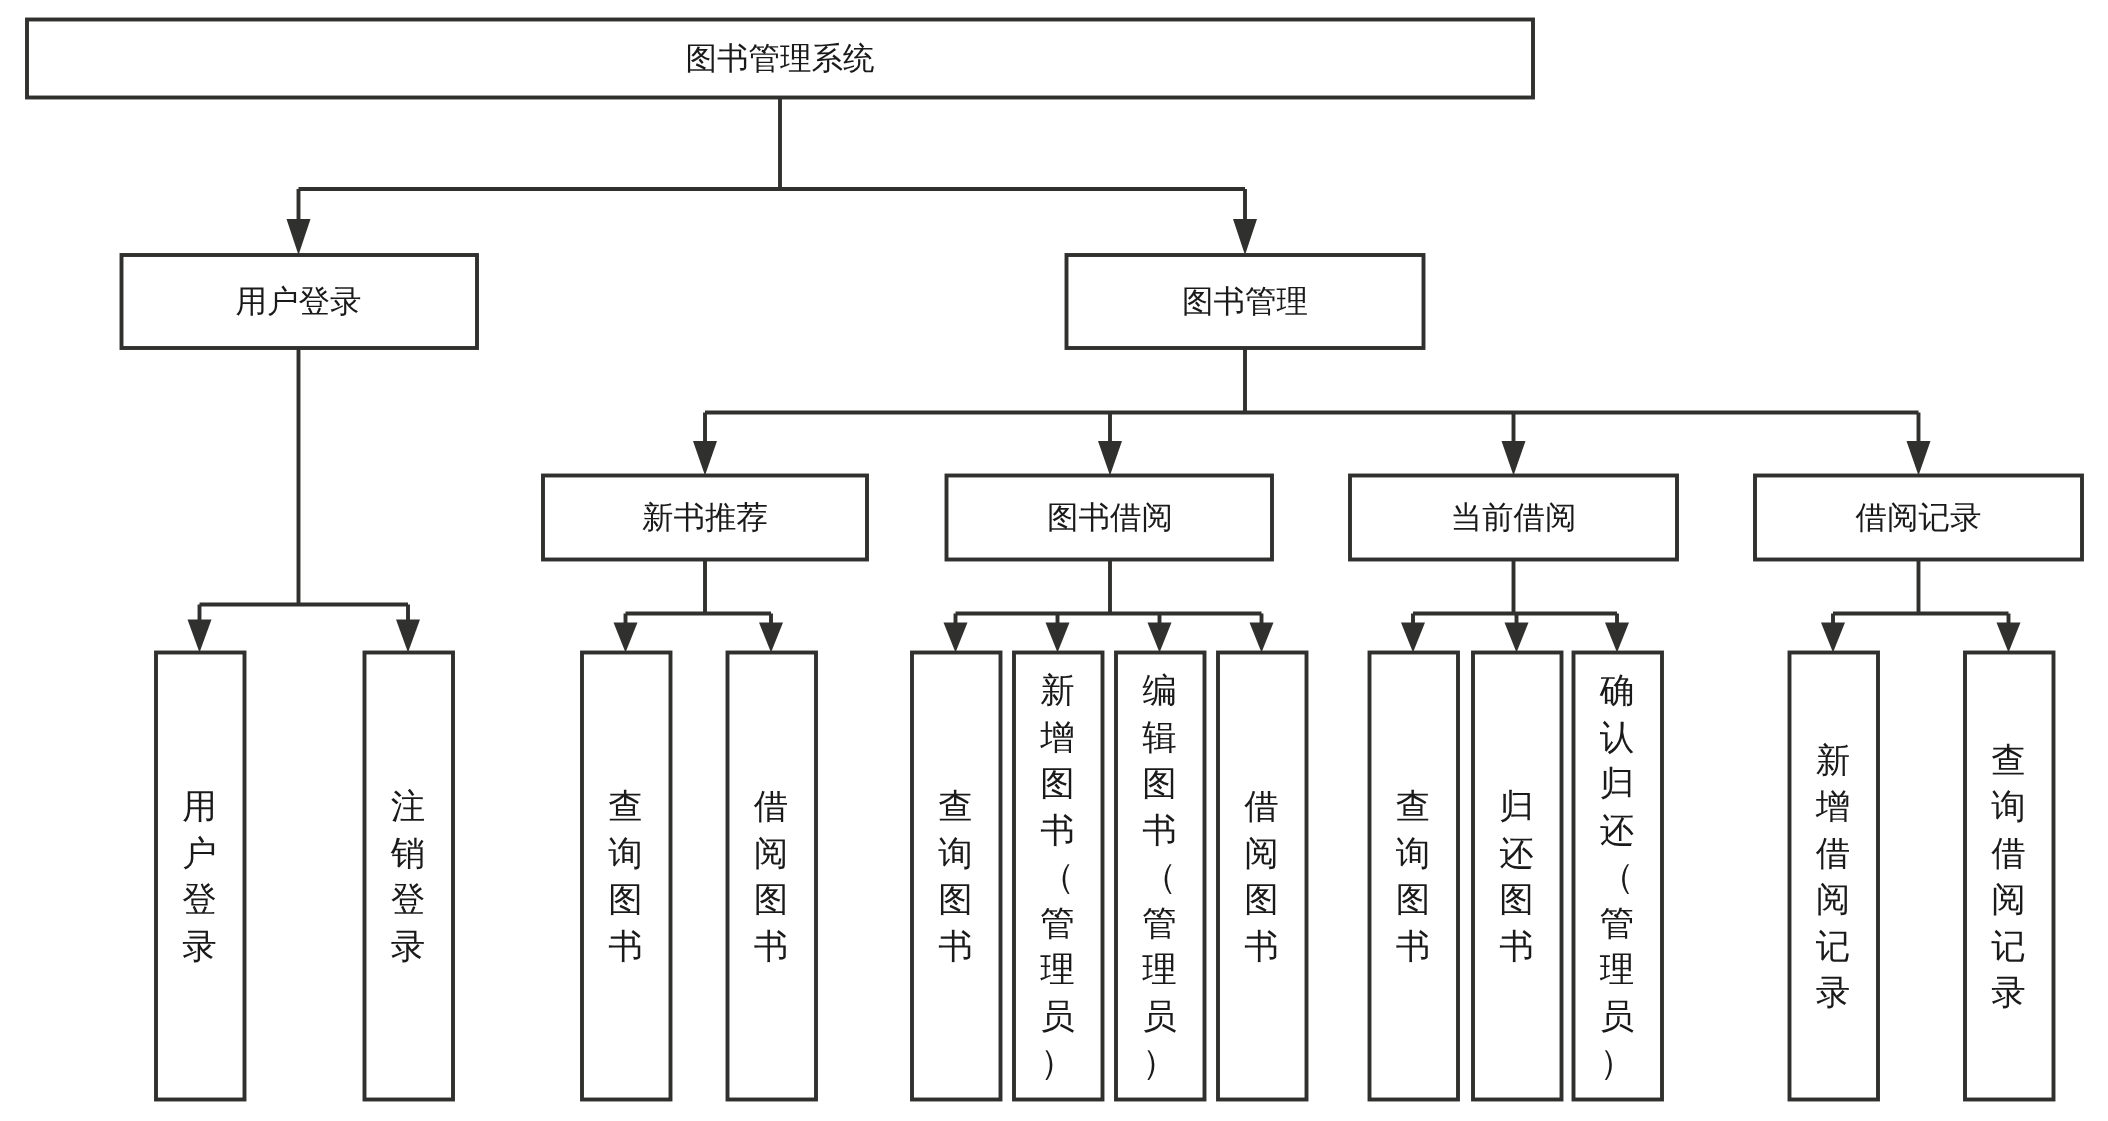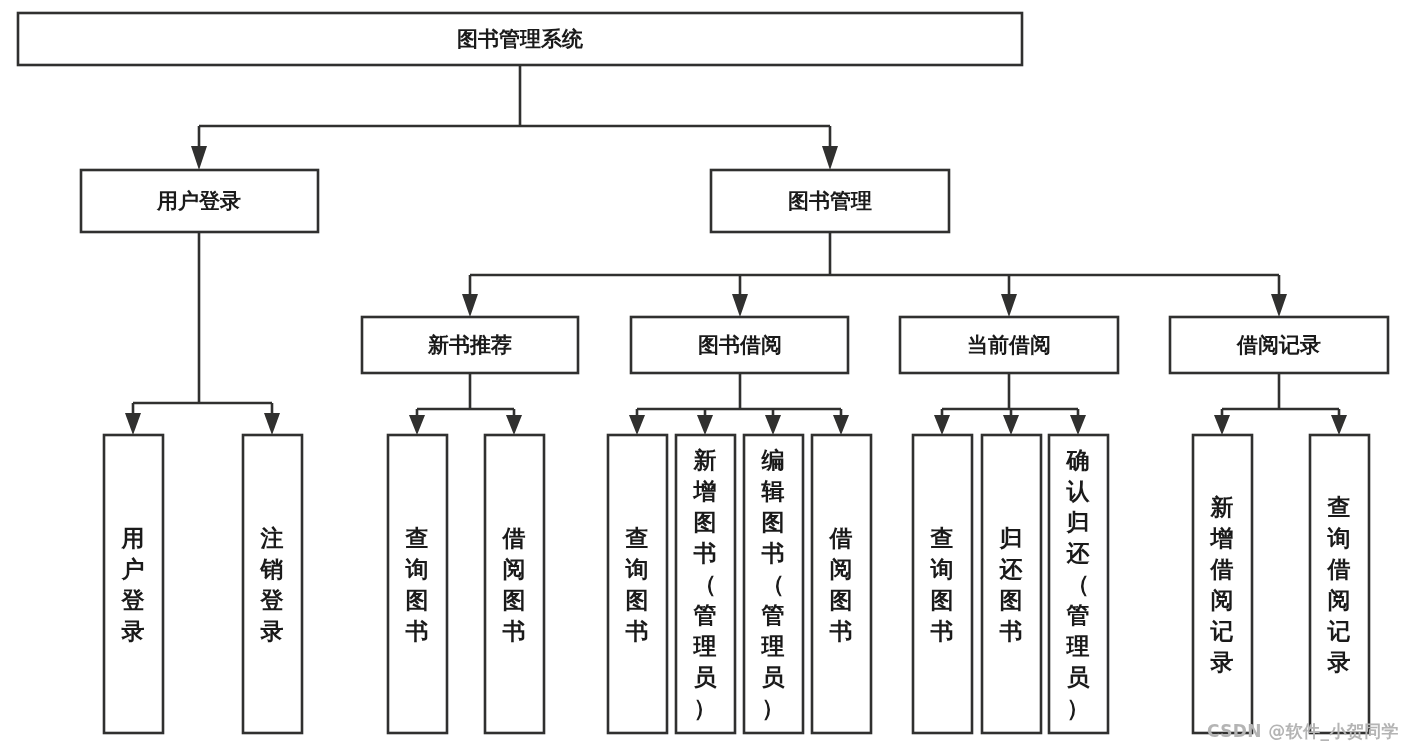--- a/index.html
+++ b/index.html
@@ -11,21 +11,20 @@
     width: 1405px;
     height: 747px;
     overflow: hidden;
     font-family: "DejaVu Sans", "Liberation Sans", sans-serif;
   }
   #diagram-root {
     position: relative;
     width: 1405px;
     height: 747px;
     background: #ffffff;
-    font-weight: bold;
   }
   svg.flow-canvas {
     position: absolute;
     left: 0;
     top: 0;
     width: 1405px;
     height: 747px;
   }
   .node-box {
     fill: #ffffff;
@@ -224,14 +223,13 @@
         <text class="node-label-v" x="841"><tspan x="841" y="545.5">借</tspan><tspan x="841" y="576.5">阅</tspan><tspan x="841" y="607.5">图</tspan><tspan x="841" y="638.5">书</tspan></text>
         <text class="node-label-v" x="942"><tspan x="942" y="545.5">查</tspan><tspan x="942" y="576.5">询</tspan><tspan x="942" y="607.5">图</tspan><tspan x="942" y="638.5">书</tspan></text>
         <text class="node-label-v" x="1011"><tspan x="1011" y="545.5">归</tspan><tspan x="1011" y="576.5">还</tspan><tspan x="1011" y="607.5">图</tspan><tspan x="1011" y="638.5">书</tspan></text>
         <text class="node-label-v" x="1078"><tspan x="1078" y="468">确</tspan><tspan x="1078" y="499">认</tspan><tspan x="1078" y="530">归</tspan><tspan x="1078" y="561">还</tspan><tspan x="1078" y="592" transform="rotate(90 1078 585)">（</tspan><tspan x="1078" y="623">管</tspan><tspan x="1078" y="654">理</tspan><tspan x="1078" y="685">员</tspan><tspan x="1078" y="716" transform="rotate(90 1078 709)">）</tspan></text>
         <text class="node-label-v" x="1222"><tspan x="1222" y="514.5">新</tspan><tspan x="1222" y="545.5">增</tspan><tspan x="1222" y="576.5">借</tspan><tspan x="1222" y="607.5">阅</tspan><tspan x="1222" y="638.5">记</tspan><tspan x="1222" y="669.5">录</tspan></text>
         <text class="node-label-v" x="1339"><tspan x="1339" y="514.5">查</tspan><tspan x="1339" y="545.5">询</tspan><tspan x="1339" y="576.5">借</tspan><tspan x="1339" y="607.5">阅</tspan><tspan x="1339" y="638.5">记</tspan><tspan x="1339" y="669.5">录</tspan></text>
       </g>
     </g>
   </svg>
 
-  <div class="watermark">CSDN @软件_小贺同学</div>
 </div>
 
 </body></html>

